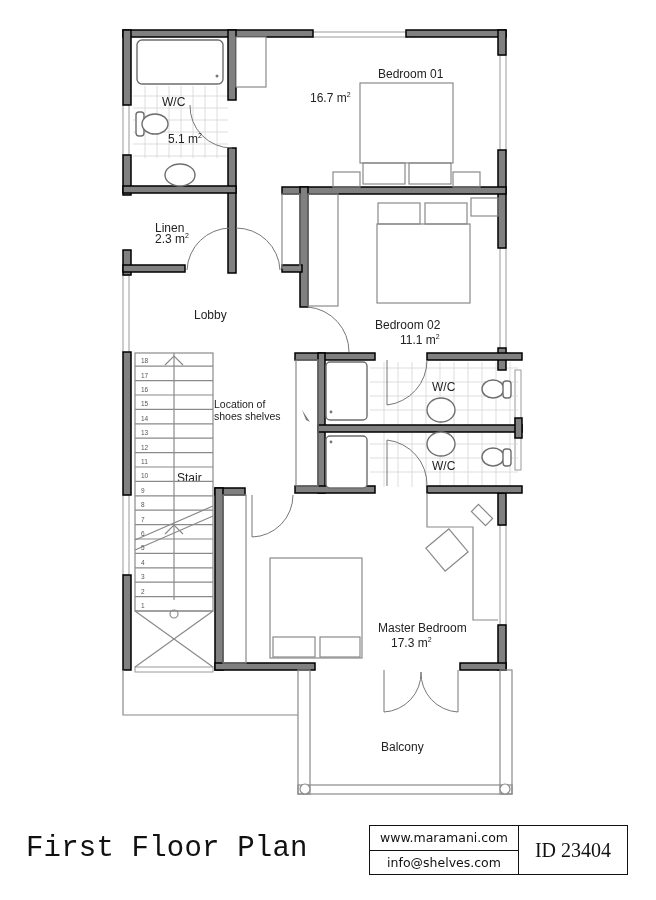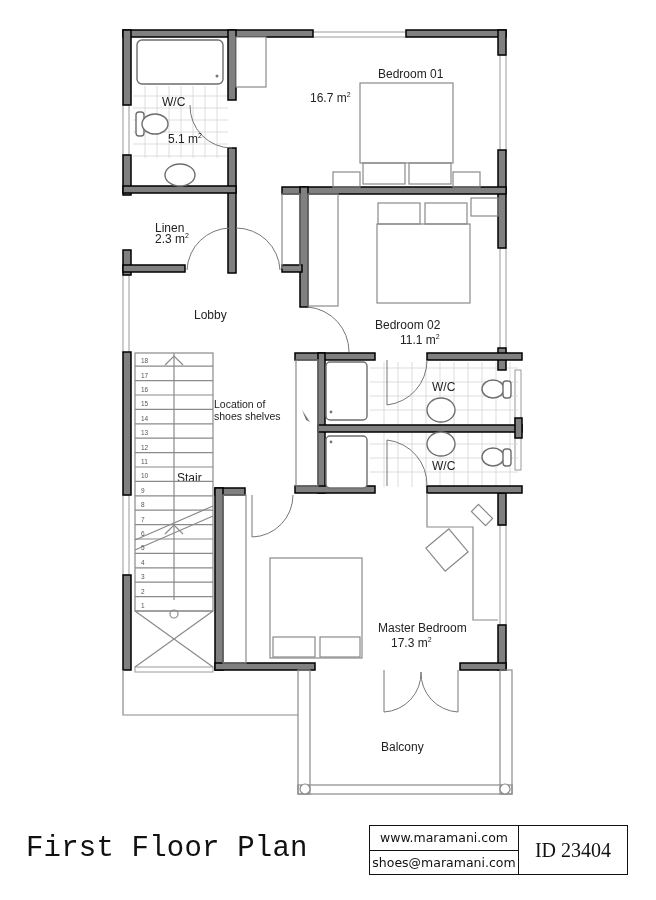--- a/index.html
+++ b/index.html
@@ -282,16 +282,16 @@
       <line x1="135" x2="213" y1="366.2" y2="366.2" class="thin"></line>
       <text x="141" y="363.2" class="num">18</text>
     </g>
 </svg>
 
 <div class="title">First Floor Plan</div>
 
 <div class="infobox">
   <div class="left">
     <div>www.maramani.com</div>
-    <div>shoes@maramani.com</div>
+    <div>info@shelves.com</div>
   </div>
   <div class="right">ID 23404</div>
 </div>
 
 </body></html>

